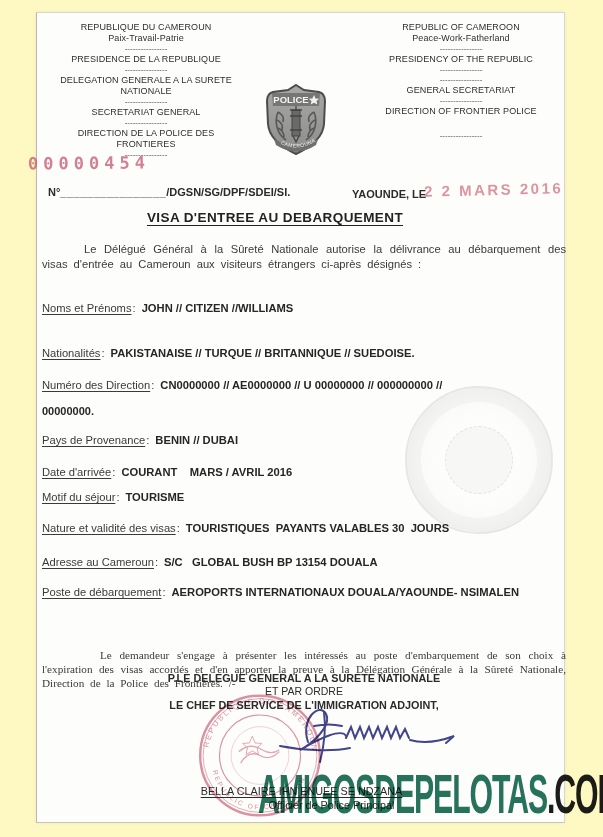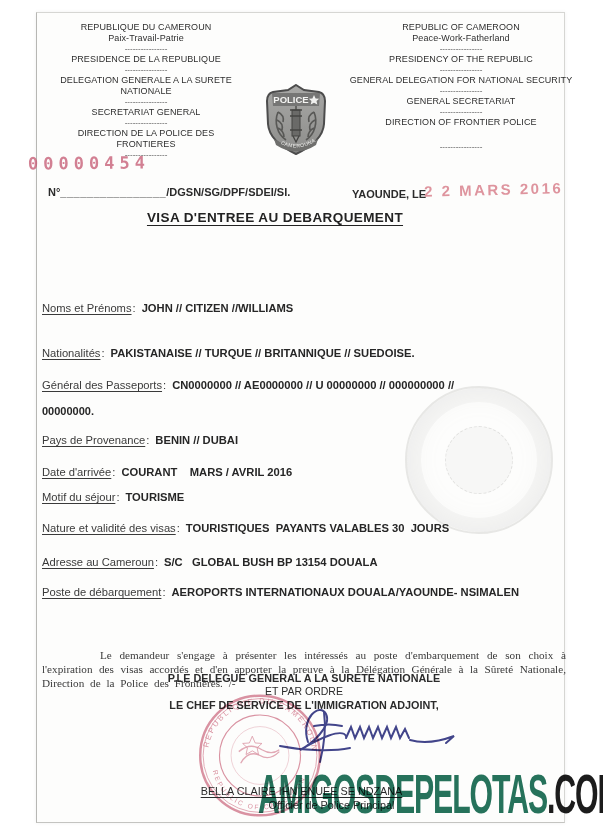--- a/index.html
+++ b/index.html
@@ -1,19 +1,19 @@
 <!DOCTYPE html>
 <html><head>
 <meta charset="utf-8">
 <style>
   * { margin:0; padding:0; box-sizing:border-box; }
   html,body { background:#e9eae8; }
   .screen {
     position:relative; width:603px; height:837px; overflow:hidden;
-    background:#ffffff;
+    background:#fef9c3;
     font-family:"Liberation Sans", sans-serif;
     color:#3a3a3a;
   }
   .page {
     position:absolute; left:36px; top:12px; width:529px; height:811px;
     background:#fdfdfc;
     border:1px solid #d6d6d3; border-left-color:#b7b7b4; border-bottom-color:#c4c4c1;
     box-shadow:0 0 4px rgba(0,0,0,0.06);
   }
   .abs { position:absolute; }
@@ -111,21 +111,20 @@
     <div>DIRECTION DE LA POLICE DES FRONTIERES</div>
     <div class="h-sep">----------------</div>
   </div>
 
   <div class="hdr hdr-right abs">
     <div>REPUBLIC OF CAMEROON</div>
     <div>Peace-Work-Fatherland</div>
     <div class="h-sep">----------------</div>
     <div>PRESIDENCY OF THE REPUBLIC</div>
     <div class="h-sep">----------------</div>
-    <div>GENERAL DELEGATION FOR NATIONAL SECURITY</div>
     <div class="h-sep">----------------</div>
     <div>GENERAL SECRETARIAT</div>
     <div class="h-sep">----------------</div>
     <div>DIRECTION OF FRONTIER POLICE</div>
     <div class="h-sep gap">----------------</div>
   </div>
 
   <svg class="abs" style="left:264px; top:84px;" width="64" height="74" viewBox="0 0 64 74">
     <defs>
       <linearGradient id="shg" x1="0" y1="0" x2="0" y2="1">
@@ -149,24 +148,25 @@
   </svg>
 
   <div class="serial-stamp abs">00000454</div>
 
   <div class="ref-row abs"><span>N°</span><span class="ref-blank">________________</span><span>/DGSN/SG/DPF/SDEI/SI.</span></div>
   <div class="place-date abs">YAOUNDE, LE</div>
   <div class="date-stamp abs">2 2 MARS 2016</div>
 
   <div class="doc-title abs">VISA D'ENTREE AU DEBARQUEMENT</div>
 
+  <div class="para intro abs">Le Délégué Général à la Sûreté Nationale autorise la délivrance au débarquement des visas d'entrée au Cameroun aux visiteurs étrangers ci-après désignés :</div>
 
   <div class="fr abs" style="top:347px"><span class="lbl">Nationalités</span><span class="colon">:</span><span class="val">PAKISTANAISE // TURQUE // BRITANNIQUE // SUEDOISE.</span></div>
   <div class="fr abs" style="top:302px"><span class="lbl">Noms et Prénoms</span><span class="colon">:</span><span class="val">JOHN // CITIZEN //WILLIAMS</span></div>
-  <div class="fr abs" style="top:379px"><span class="lbl">Général  des Passeports</span><span class="colon">:</span><span class="val">CN0000000 // AE0000000 // U 00000000 // 000000000 //</span></div>
+  <div class="fr abs" style="top:379px"><span class="lbl">Numéro  des Direction</span><span class="colon">:</span><span class="val">CN0000000 // AE0000000 // U 00000000 // 000000000 //</span></div>
   <div class="val2 abs" style="left:42px; top:405px">00000000.</div>
   <div class="fr abs" style="top:434px"><span class="lbl">Pays de Provenance</span><span class="colon">:</span><span class="val">BENIN // DUBAI</span></div>
   <div class="fr abs" style="top:466px"><span class="lbl">Date d'arrivée</span><span class="colon">:</span><span class="val">COURANT    MARS / AVRIL 2016</span></div>
   <div class="fr abs" style="top:491px"><span class="lbl">Motif du séjour</span><span class="colon">:</span><span class="val">TOURISME</span></div>
   <div class="fr abs" style="top:522px"><span class="lbl">Nature et validité des  visas</span><span class="colon">:</span><span class="val">TOURISTIQUES  PAYANTS VALABLES 30  JOURS</span></div>
   <div class="fr abs" style="top:556px"><span class="lbl">Adresse au Cameroun</span><span class="colon">:</span><span class="val">S/C   GLOBAL BUSH BP 13154 DOUALA</span></div>
   <div class="fr abs" style="top:586px"><span class="lbl">Poste de débarquement</span><span class="colon">:</span><span class="val">AEROPORTS INTERNATIONAUX DOUALA/YAOUNDE- NSIMALEN</span></div>
 
   <div class="para closing abs">Le demandeur s'engage à présenter les intéressés au poste d'embarquement de son choix à l'expiration des visas accordés et d'en apporter la preuve à la Délégation Générale à la Sûreté Nationale, Direction de la Police des Frontières. /-</div>
 

